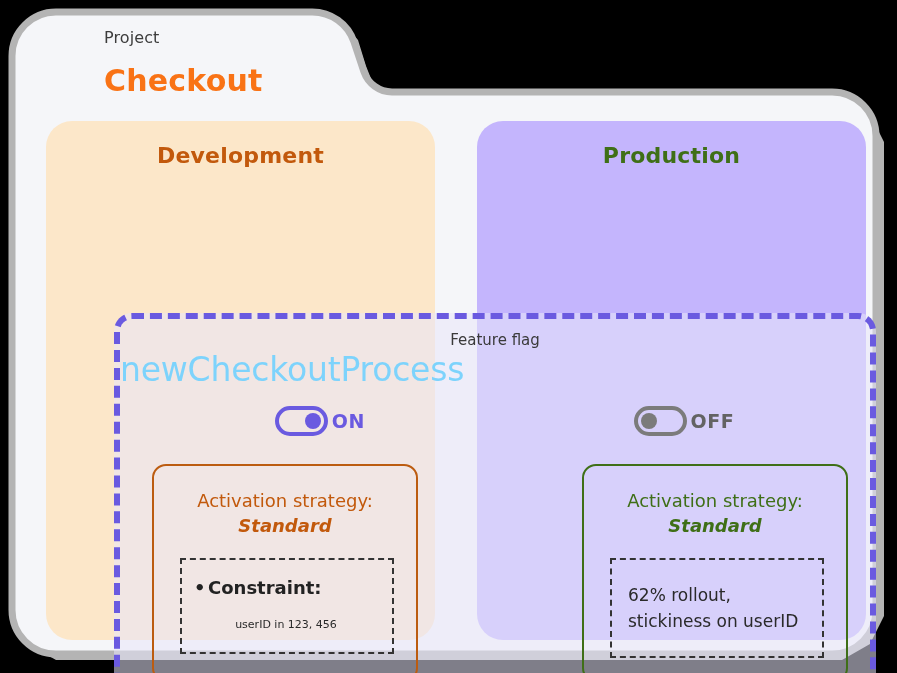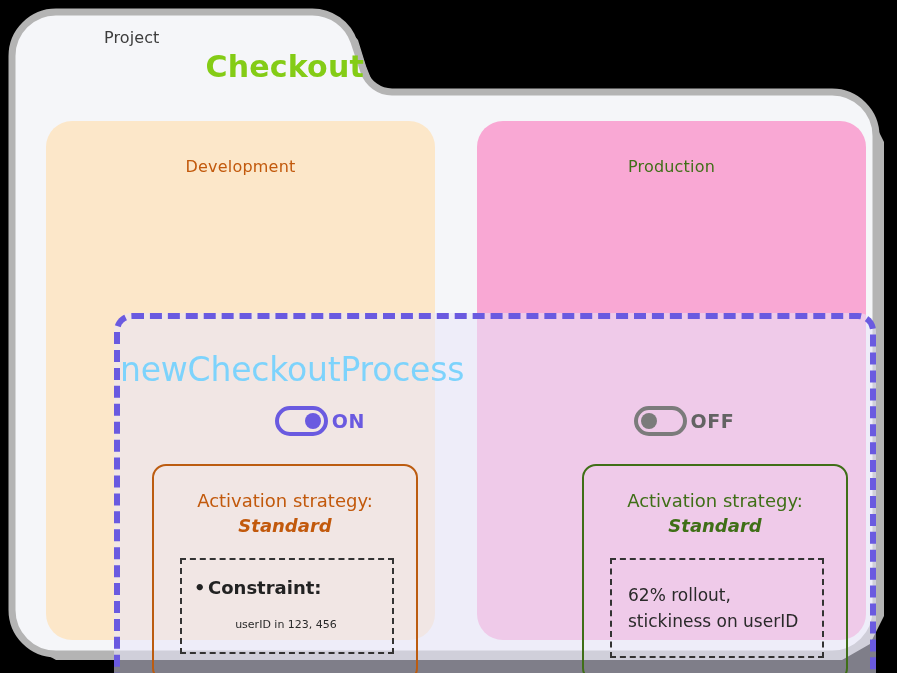--- a/index.html
+++ b/index.html
@@ -75,25 +75,24 @@
   }
   .project-kicker {
     font-size: 16px;
     color: #3c3c3c;
     line-height: 20px;
     letter-spacing: .1px;
   }
   .project-name {
     font-size: 30px;
     font-weight: bold;
-    color: #84cc16;
+    color: #f97316;
     line-height: 36px;
-    margin-top: 1px;
+    margin-top: 15px;
     letter-spacing: .2px;
-    text-align: right;
   }
 
   
   .envs {
     position: absolute;
     left: 38px;
     top: 113px;
     width: 820px;
     height: 520px;
   }
@@ -103,30 +102,30 @@
     width: 389px;
     height: 519px;
     border-radius: 26px;
   }
   .env-dev {
     left: 0;
     background: #fce7c9;
   }
   .env-prod {
     left: 431px;
-    background: #f9a8d4;
+    background: #c4b5fd;
   }
   .env-title {
     position: absolute;
-    top: 36px;
+    top: 22px;
     left: 0;
     width: 100%;
     text-align: center;
-    font-size: 16px;
-    font-weight: normal;
+    font-size: 22px;
+    font-weight: bold;
     letter-spacing: .2px;
   }
   .env-dev .env-title { color: #c2590c; }
   .env-prod .env-title { color: #3f6f17; }
 
   
   .flag-box {
     position: absolute;
     left: 68px;
     top: 192px;
@@ -304,20 +303,21 @@
       <div class="env env-dev">
         <div class="env-title">Development</div>
       </div>
 
       <div class="env env-prod">
         <div class="env-title">Production</div>
       </div>
 
       <div class="flag-box">
 
+        <div class="flag-label">Feature flag</div>
         <div class="flag-name">newCheckoutProcess</div>
 
         <div class="toggle-row dev">
           <div class="switch on">
             <span class="knob"></span>
           </div>
           <span class="toggle-label on">ON</span>
         </div>
 
         <div class="toggle-row prod">

